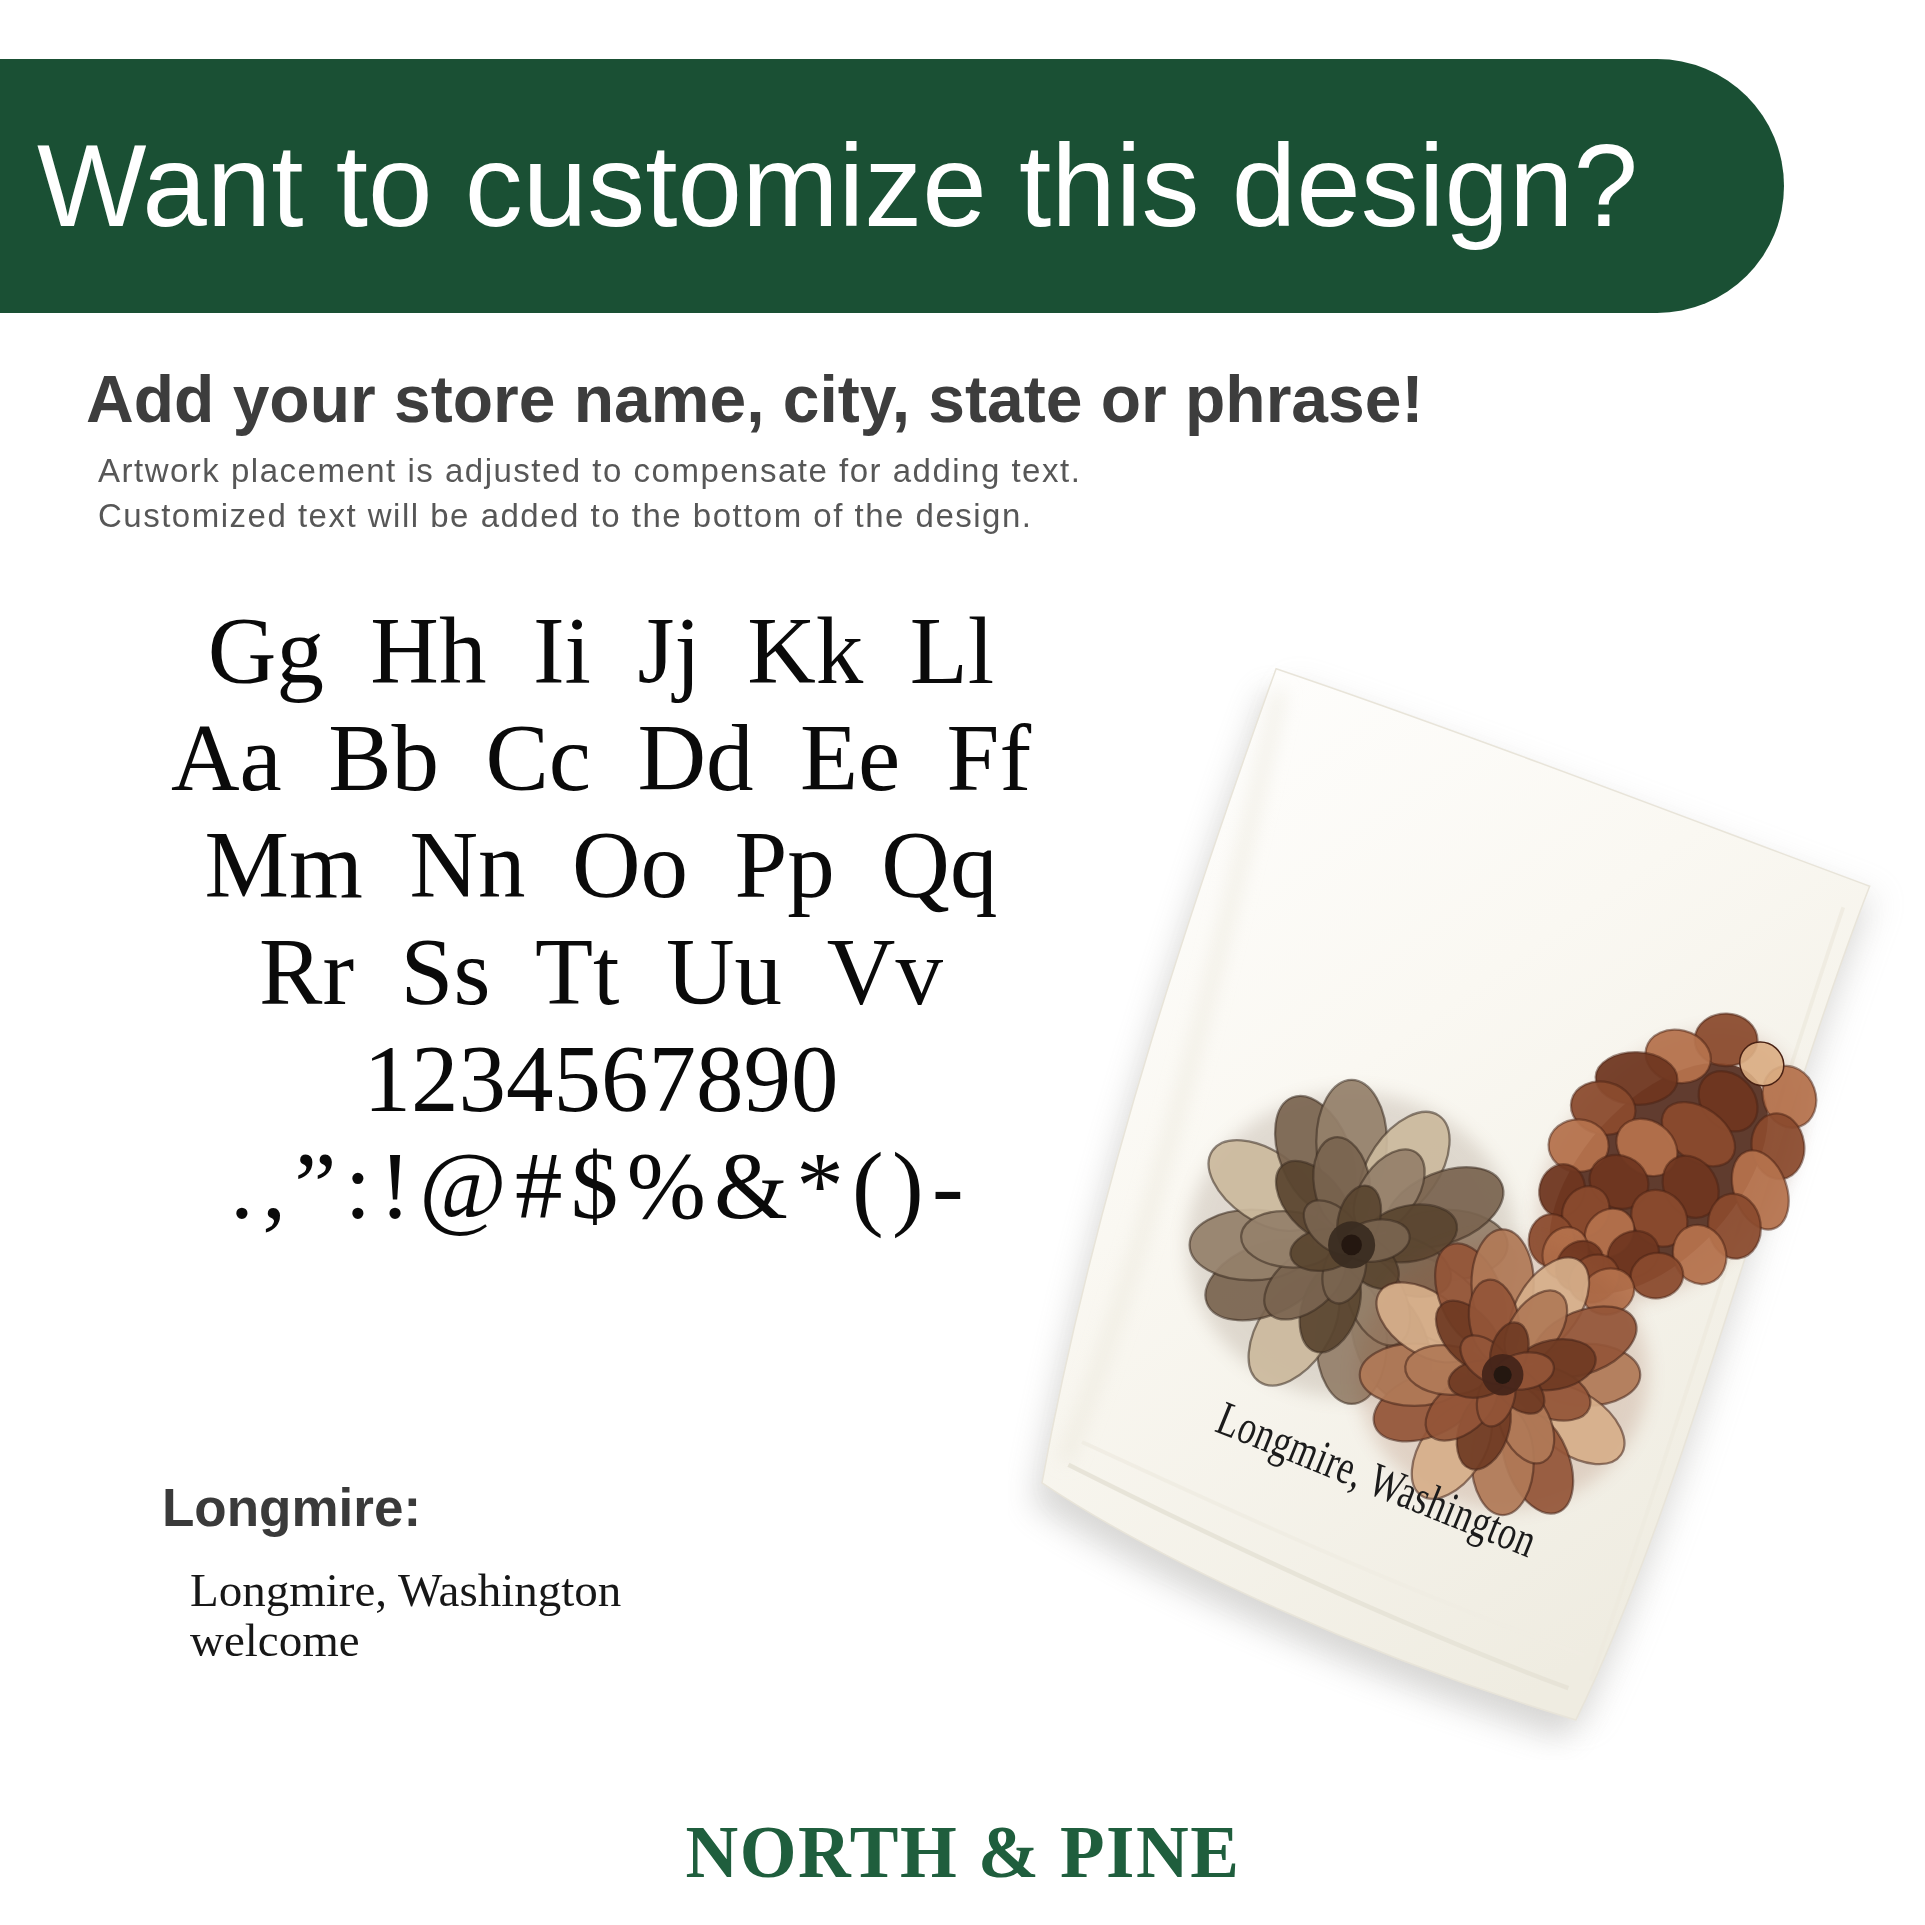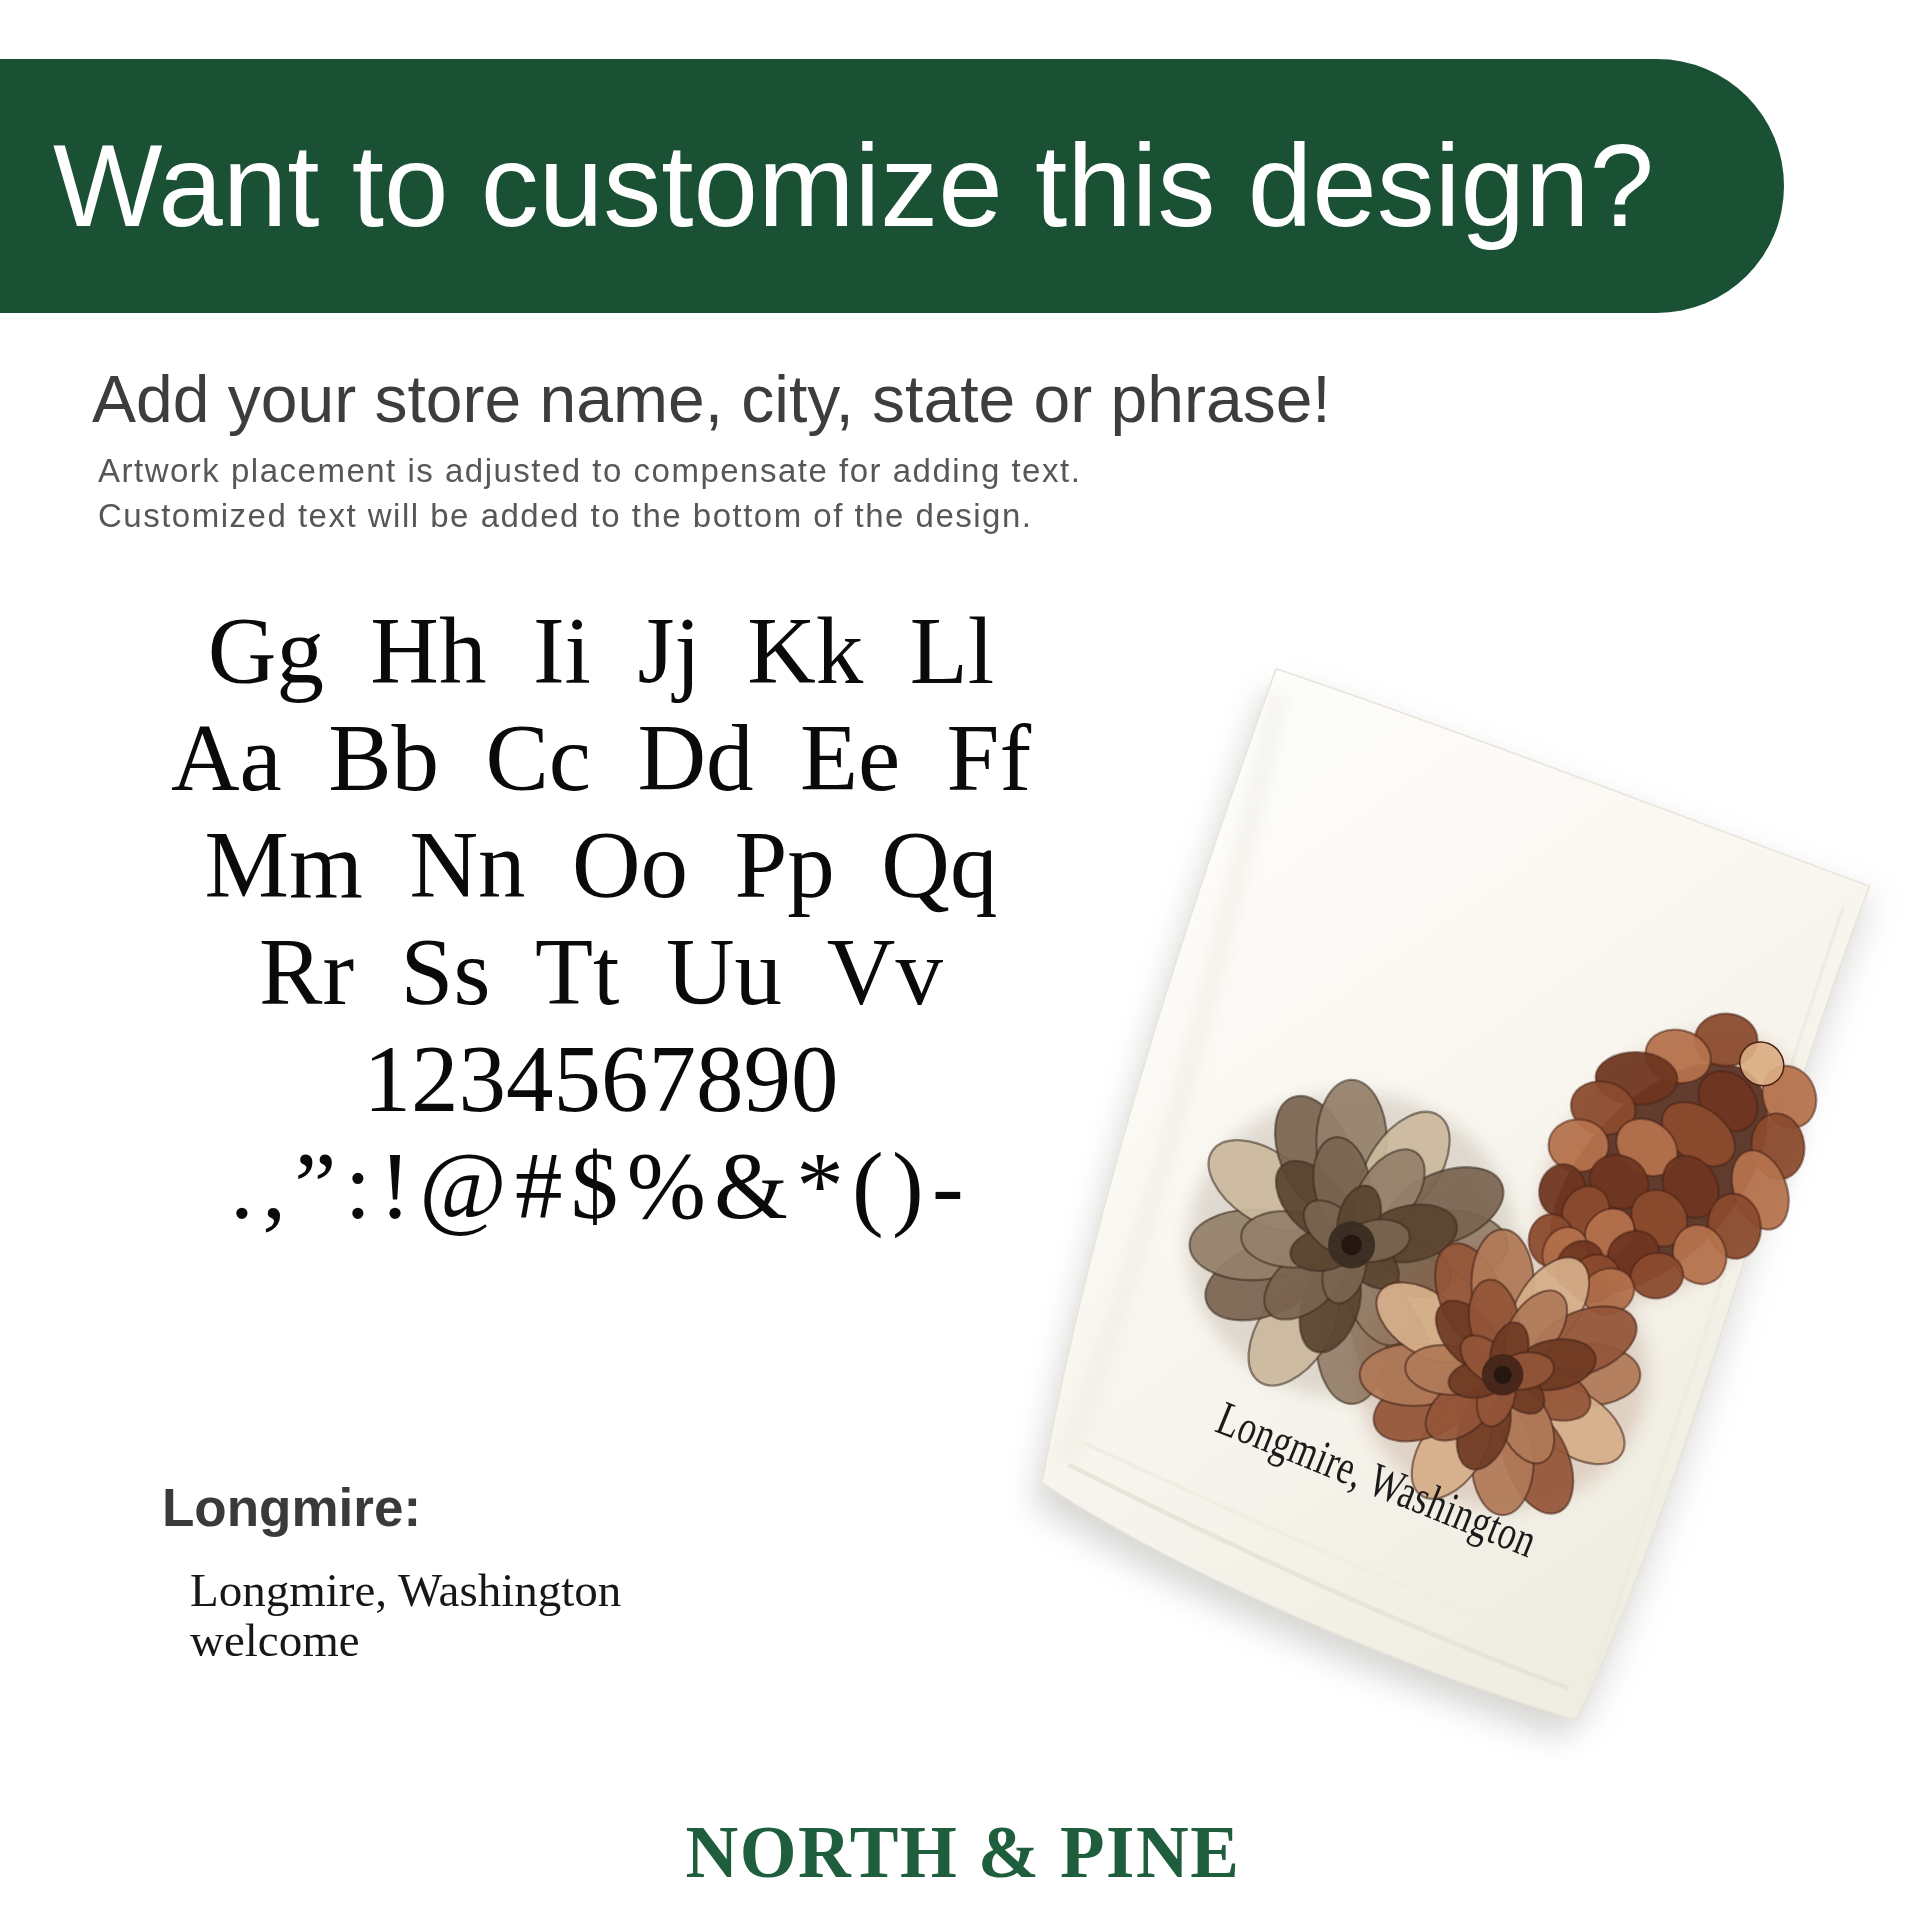--- a/index.html
+++ b/index.html
@@ -3,25 +3,25 @@
 <meta charset="utf-8">
 <style>
   html,body{margin:0;padding:0;background:#ffffff;}
   .page{position:relative;width:1926px;height:1926px;background:#ffffff;overflow:hidden;
         font-family:"Liberation Sans",sans-serif;}
 
   
   .banner{position:absolute;left:0;top:59px;width:1784px;height:254px;
           background:#1a5034;border-radius:0 127px 127px 0;
           display:flex;align-items:center;}
-  .banner-title{padding-left:53px;color:#ffffff;font-size:116px;font-weight:300;
+  .banner-title{padding-left:37px;color:#ffffff;font-size:116px;font-weight:300;
                 letter-spacing:0px;white-space:nowrap;}
 
   
-  .sub-headline{position:absolute;left:92px;top:361px;font-size:66px;font-weight:400;
+  .sub-headline{position:absolute;left:86px;top:361px;font-size:66px;font-weight:700;
                 color:#3d3d3d;white-space:nowrap;}
   .notes{position:absolute;left:98px;top:448px;font-size:33px;color:#575757;
          letter-spacing:1.5px;line-height:45px;font-weight:300;}
 
   
   .specimen{position:absolute;left:91px;top:598px;width:1020px;text-align:center;
             font-family:"Liberation Serif",serif;color:#0a0a0a;}
   .spec-row{font-size:95px;line-height:107px;white-space:nowrap;word-spacing:22.7px;}
   .spec-row:nth-child(6){letter-spacing:8.3px;}
   .spec-row:nth-child(7){letter-spacing:4.5px;}

